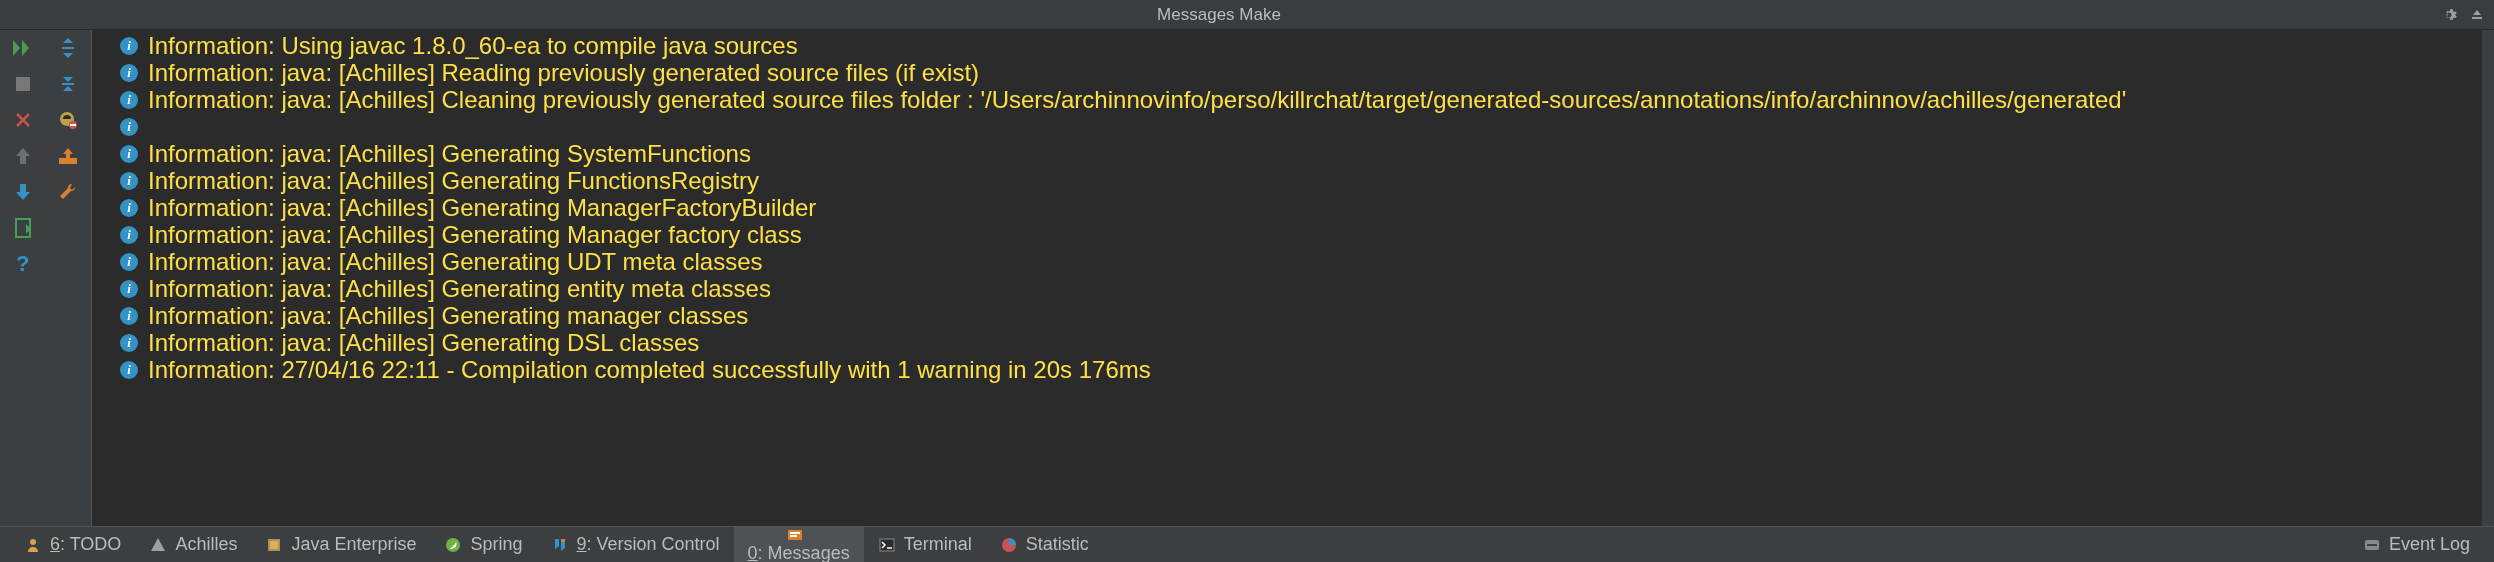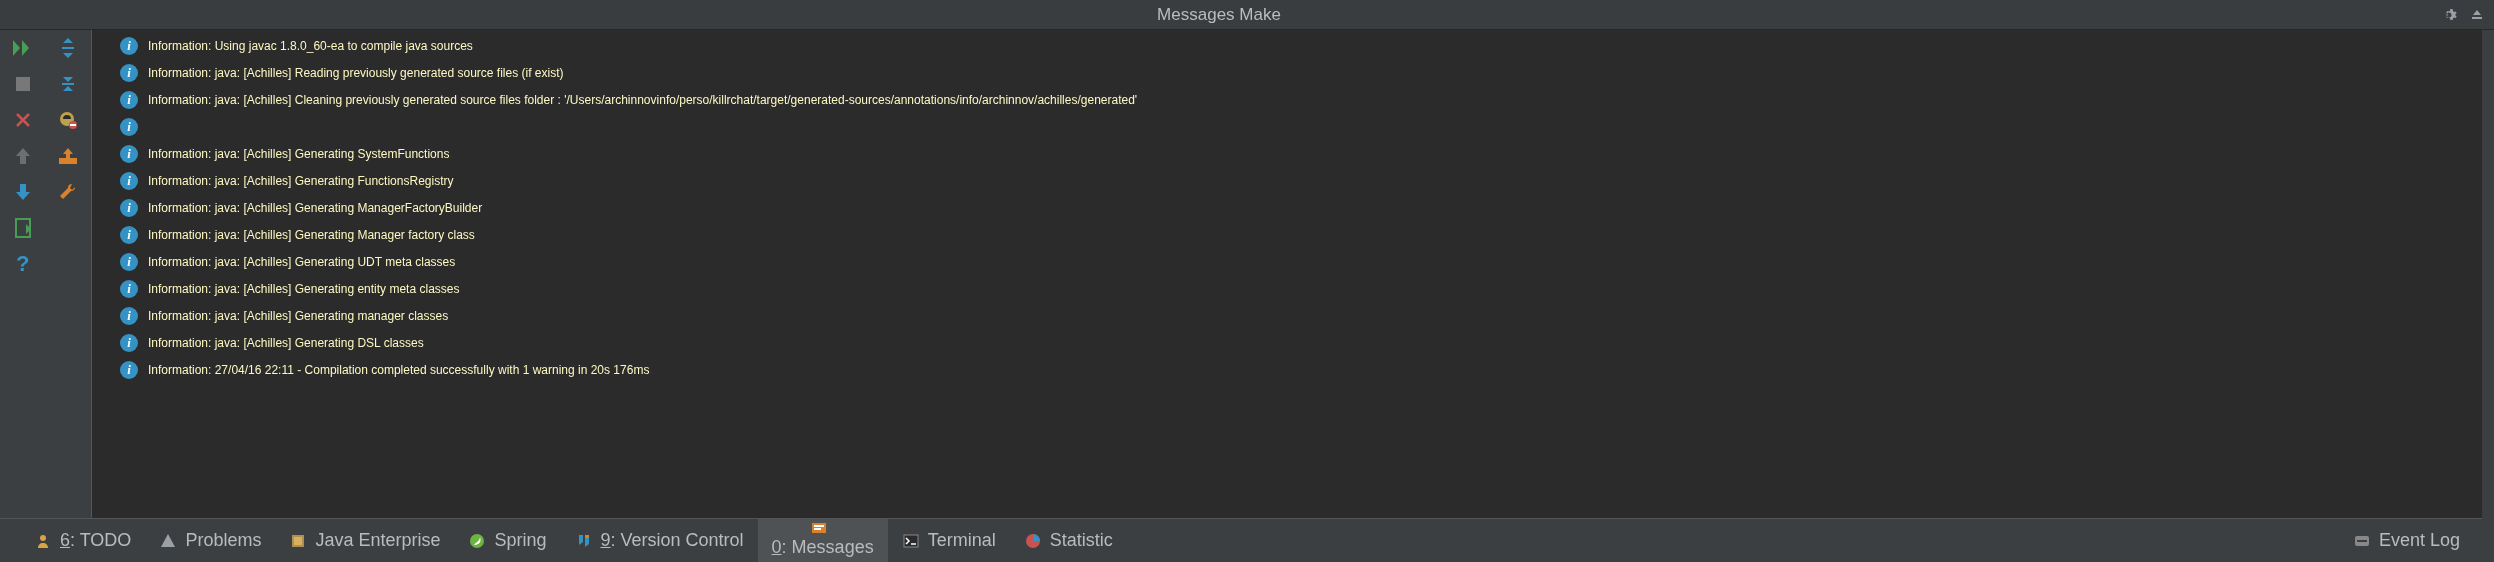--- a/index.html
+++ b/index.html
@@ -14,23 +14,23 @@
 
 .gutter { width: 92px; background: #3c3f41; border-right: 1px solid #555555; display: flex; flex-direction: column; }
 .gutter-row { height: 36px; display: flex; }
 .gutter-cell { width: 46px; height: 36px; display: flex; align-items: center; justify-content: center; cursor: pointer; }
 
 .msg-area { flex: 1; background: #2b2b2b; overflow: auto; padding-top: 2px; }
 .msg-row { display: flex; align-items: center; height: 27px; padding-left: 14px; }
 .indent { width: 14px; }
 .info-icon { width: 18px; height: 18px; border-radius: 50%; background: #3592c4; display: flex; align-items: center; justify-content: center; margin-right: 10px; flex-shrink: 0; }
 .info-icon span { color: #fff; font-weight: bold; font-size: 13px; font-family: Georgia, serif; font-style: italic; }
-.msg-text { font-size: 12px; color: #fef9c3; white-space: nowrap; }
-
-.bottom-bar { height: 44px; background: #3c3f41; border-top: 1px solid #555555; display: flex; padding: 0 20px; font-size: 18px; }
+.msg-text { font-size: 24px; color: #fde047; white-space: nowrap; }
+
+.bottom-bar { height: 36px; background: #3c3f41; border-top: 1px solid #555555; display: flex; padding: 0 10px; font-size: 18px; }
 .tab { display: flex; align-items: center; padding: 0 14px; height: 100%; cursor: pointer; color: #bbbbbb; }
 .tab.active { background: #4e5254; flex-direction: column; }
 .tab-icon { width: 18px; height: 18px; margin-right: 8px; display: flex; align-items: center; justify-content: center; }
 .tab-label u { text-decoration: underline; }
 .spacer { flex: 1; }
 
 .scrollbar-v-track { position: absolute; right: 0; top: 30px; bottom: 36px; width: 12px; background: #3c3f41; }
 </style>
 </head>
 <body>
@@ -239,21 +239,21 @@
           </svg>
         </span>
       <span class="tab-label"><u>6</u><span>: TODO</span></span>
     </div>
     <div class="tab">
       <span class="tab-icon">
           <svg width="16" height="16" viewBox="0 0 16 16">
             <path fill="#9aa0a6" d="M8 1l7 13H1z"></path>
           </svg>
         </span>
-      <span class="tab-label">Problems</span>
+      <span class="tab-label">Achilles</span>
     </div>
     <div class="tab">
       <span class="tab-icon">
           <svg width="16" height="16" viewBox="0 0 16 16">
             <rect x="2" y="2" width="12" height="12" fill="#b09050"></rect>
             <rect x="4" y="4" width="8" height="8" fill="#d9b060"></rect>
           </svg>
         </span>
       <span class="tab-label">Java Enterprise</span>
     </div>

